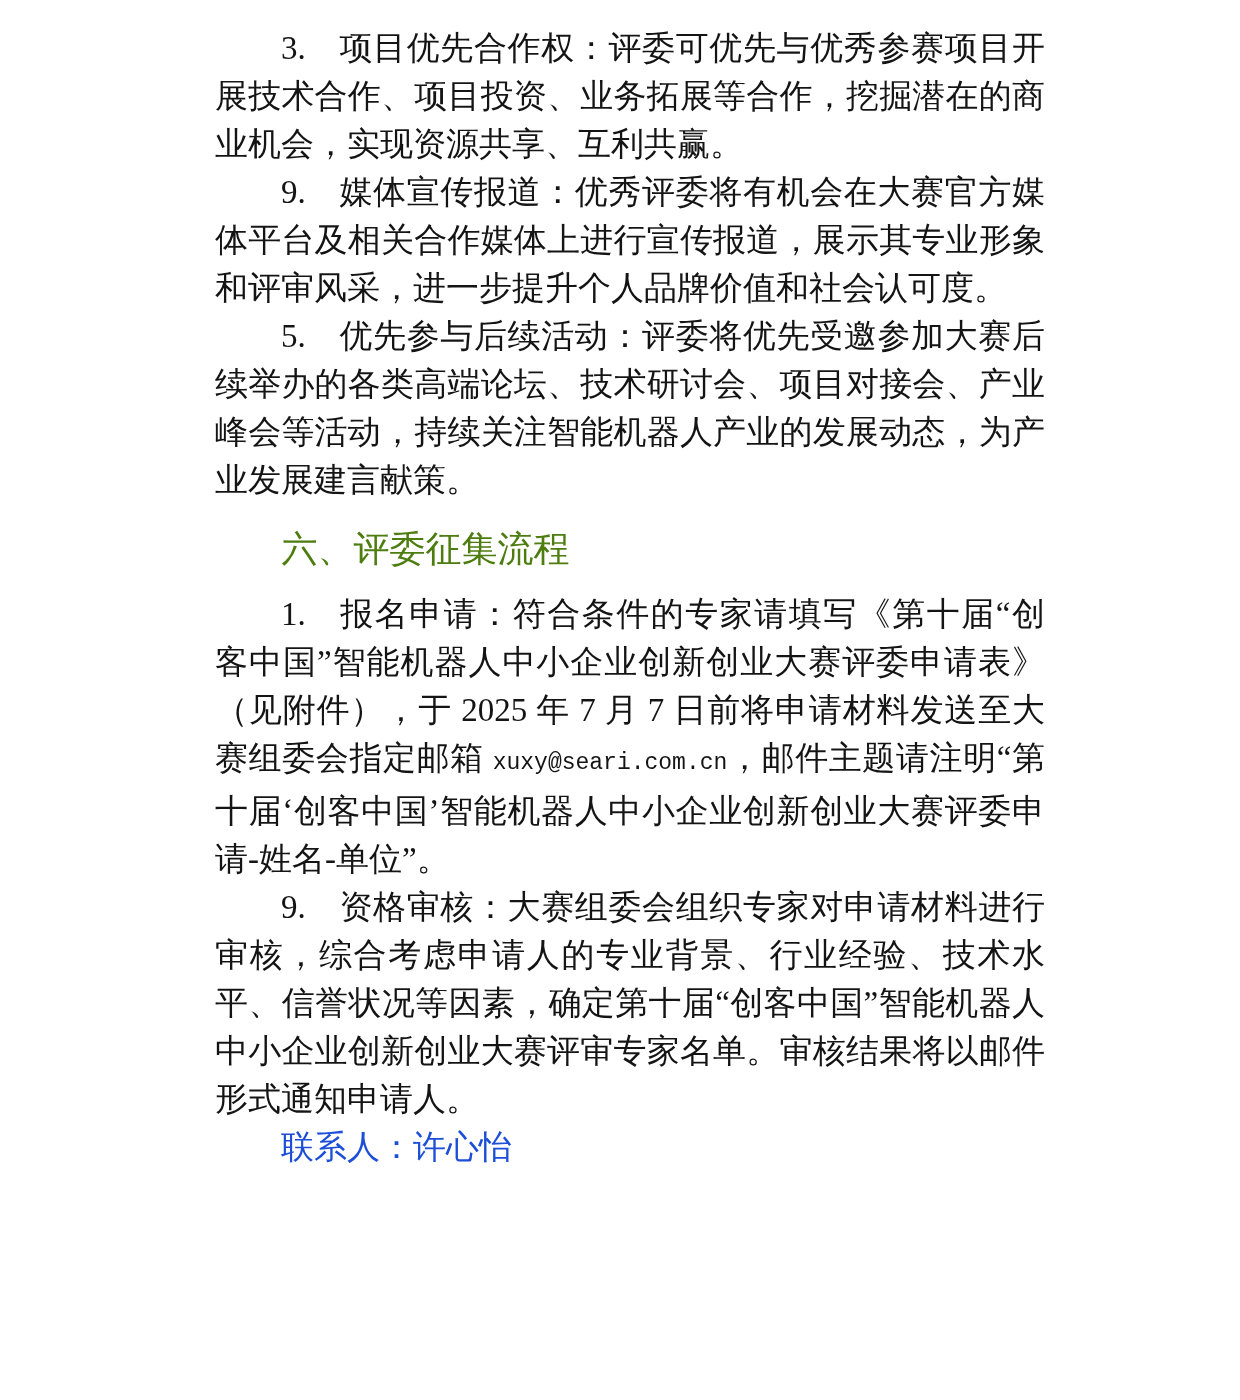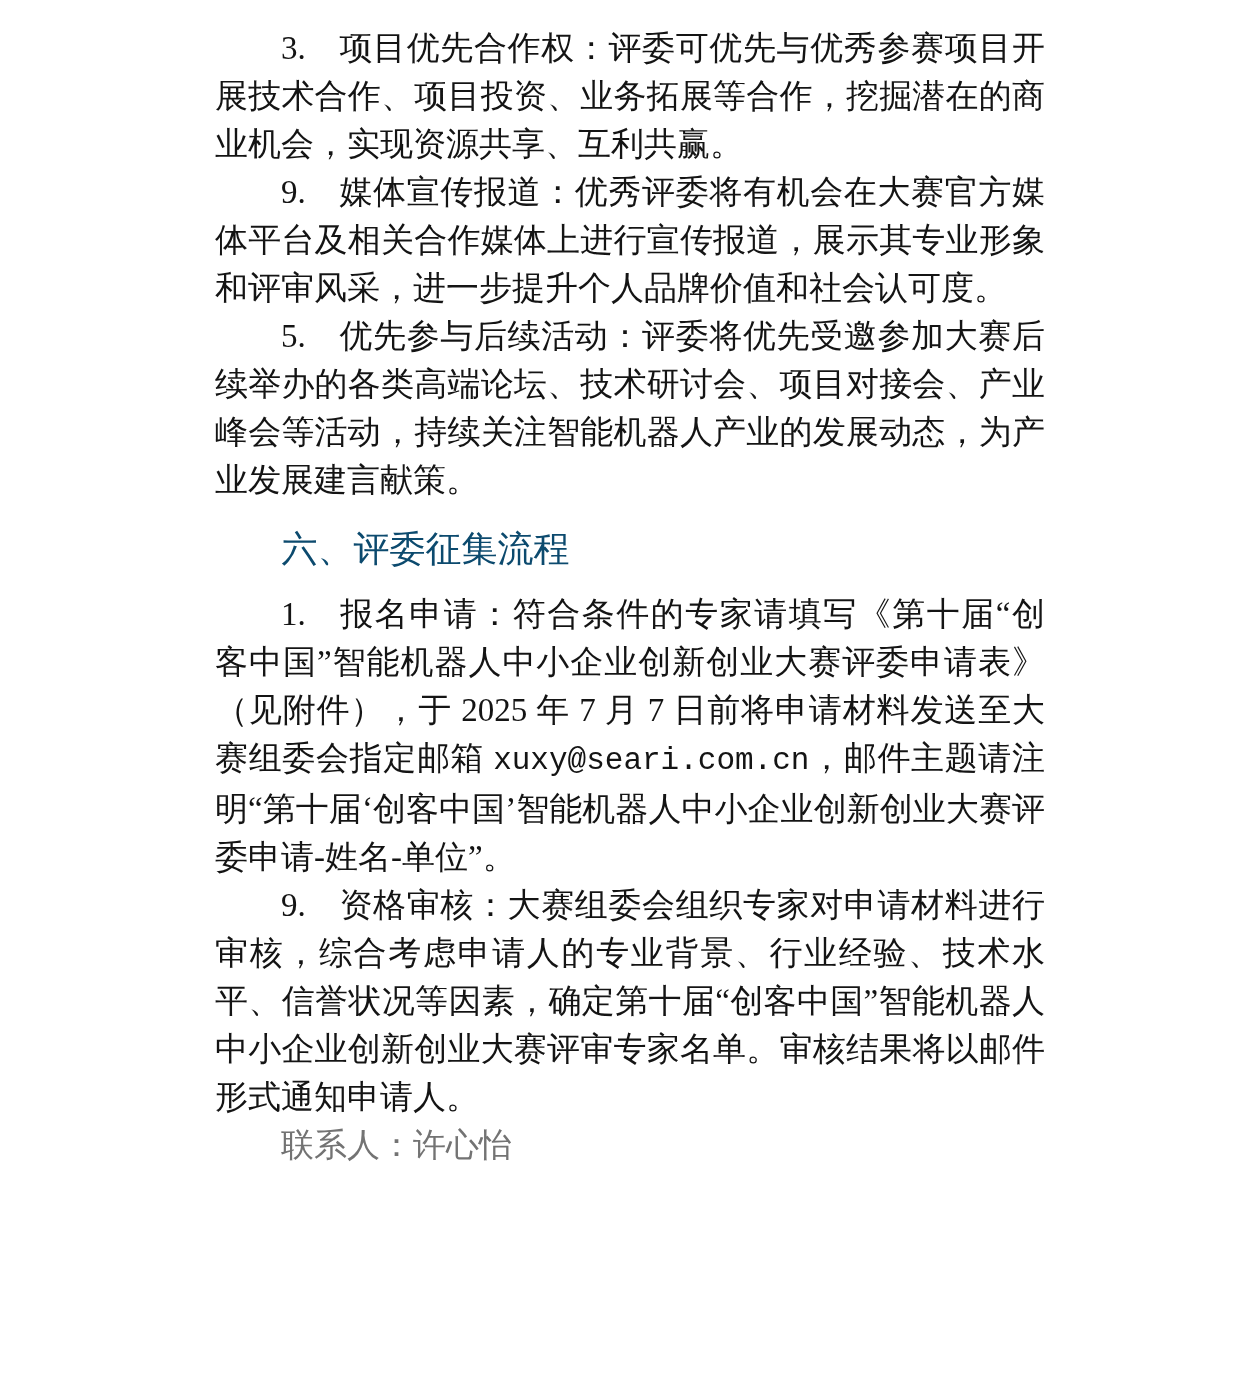--- a/index.html
+++ b/index.html
@@ -29,39 +29,39 @@
     text-justify: inter-ideograph;
     text-indent: 2em;
     margin: 0;
     word-break: break-all;
   }
   .heading {
     font-family: "Liberation Sans", "DejaVu Sans", sans-serif;
     font-size: 36px;
     line-height: 50px;
     font-weight: bold;
-    color: #0c4a6e;
+    color: #4d7c0f;
     text-indent: 1.85em;
     margin: 20px 0 16px 0;
   }
   .contact {
     font-family: "Liberation Serif", "DejaVu Serif", serif;
     font-size: 33px;
     line-height: 48px;
-    color: #737373;
+    color: #1d4ed8;
     text-align: left;
     text-indent: 2em;
     margin: 0;
   }
   .bold {
     font-weight: normal;
   }
   .mono {
     font-family: "Liberation Mono", "DejaVu Sans Mono", monospace;
-    font-size: 31px;
+    font-size: 23px;
   }
 </style>
 </head>
 <body>
 
 <div class="page">
   <div class="content">
 
   <p class="paragraph"><span class="bold">3. 项目优先合作权：</span><span>评委可优先与优秀参赛项目开展技术合作、项目投资、业务拓展等合作，挖掘潜在的商业机会，实现资源共享、互利共赢。</span></p>
       <p class="paragraph"><span class="bold">9. 媒体宣传报道：</span><span>优秀评委将有机会在大赛官方媒体平台及相关合作媒体上进行宣传报道，展示其专业形象和评审风采，进一步提升个人品牌价值和社会认可度。</span></p>

